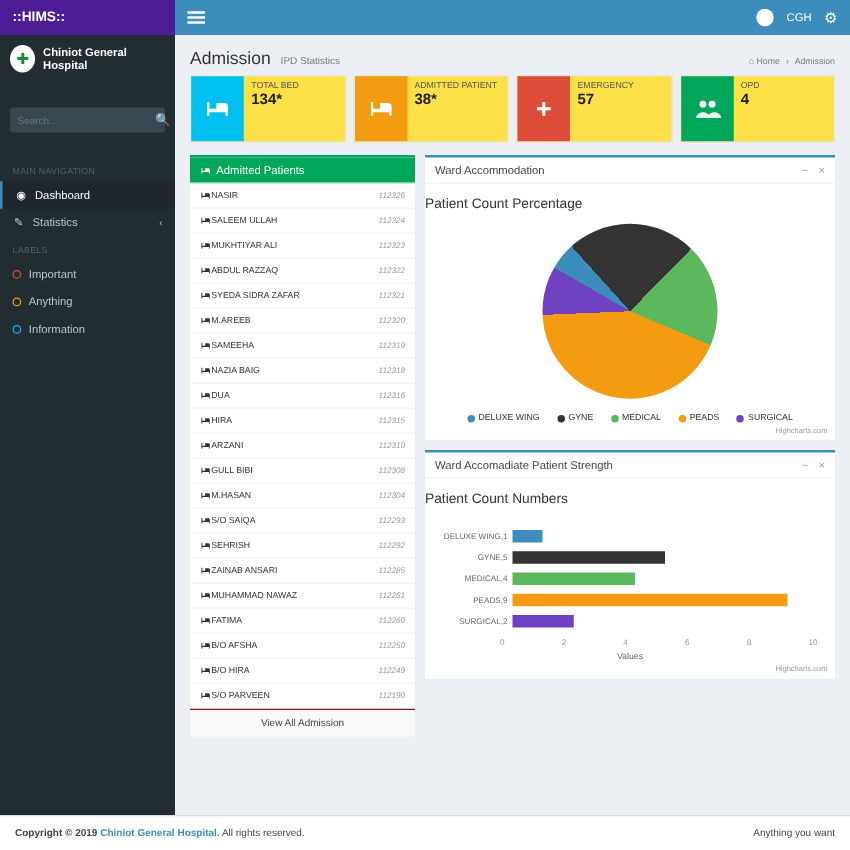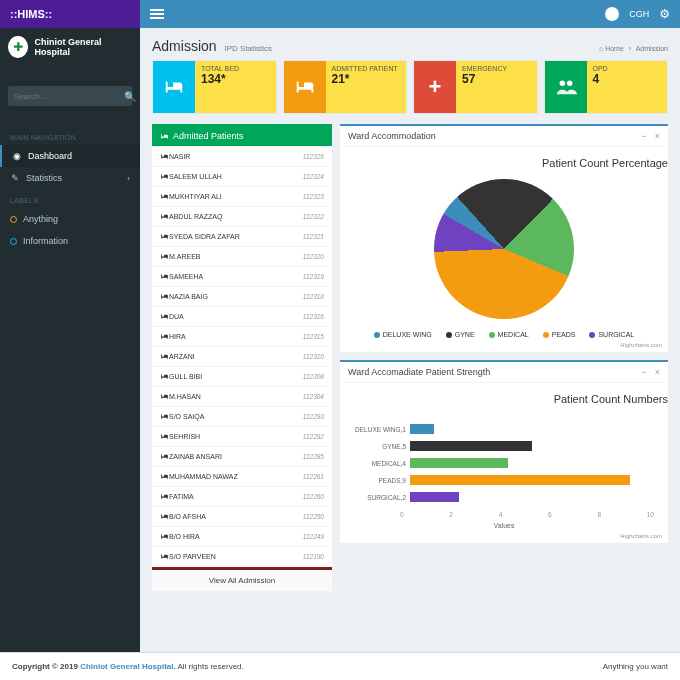--- a/index.html
+++ b/index.html
@@ -44,22 +44,22 @@
 .box{background:#fff;border-top:2px solid #00a65a}
 .box-r{background:#fff;border-top:2px solid #3c8dbc}
 .box-header{display:flex;align-items:center;padding:5px 8px;border-bottom:1px solid #f4f4f4;font-size:9px;color:#444;gap:4px}
 .box-header.green{background:#00a65a;color:#fff}
 .box-tools{margin-left:auto;display:flex;gap:8px;color:#999;font-size:9px}
 .box-tools span{cursor:pointer}
 .plist{max-height:452px;overflow:hidden}
 .prow{display:flex;align-items:center;padding:5px 8px;border-bottom:1px solid #f4f4f4;font-size:7px;color:#555}
 .prow .pname{flex:1;color:#333}
 .prow .pid{color:#999;font-style:italic;font-size:6.5px}
-.box-footer{text-align:center;padding:6px;background:#f9f9f9;border-top:3px solid #7f1d1d;font-size:8px;color:#444;cursor:pointer}
-.chart-title{text-align:right;font-size:11px;color:#333;padding:10px 0 6px}
+.box-footer{text-align:center;padding:6px;background:#f9f9f9;border-top:1px solid #7f1d1d;font-size:8px;color:#444;cursor:pointer}
+.chart-title{text-align:left;font-size:11px;color:#333;padding:10px 0 6px}
 .pie-wrap{display:flex;justify-content:center;padding:4px 0 8px}
 .pie{width:140px;height:140px;border-radius:50%;position:relative}
 .legend{display:flex;flex-wrap:wrap;justify-content:center;gap:6px 14px;padding:4px 10px 2px;font-size:7px;color:#333}
 .legend div{display:flex;align-items:center;gap:3px}
 .legend .d{width:6px;height:6px;border-radius:50%}
 .credits{text-align:right;font-size:6px;color:#999;padding:2px 6px 4px}
 .bars{padding:6px 14px 0}
 .bar-row{display:flex;align-items:center;margin:7px 0;font-size:6.5px;color:#666}
 .bar-row .blbl{width:56px;text-align:right;padding-right:4px}
 .bar-row .btrack{flex:1;height:10px;position:relative}
@@ -106,20 +106,24 @@
       <span class="ico">◉</span>
       <span>Dashboard</span>
     </div>
     <div class="sb-item">
       <span class="ico">✎</span>
       <span>Statistics</span>
       <span class="chev">‹</span>
     </div>
     <div class="sb-header">LABELS</div>
     <div class="sb-item">
+      <span class="lbl-dot" style="border-color:#dd4b39"></span>
+      <span>Important</span>
+    </div>
+    <div class="sb-item">
       <span class="lbl-dot" style="border-color:#f39c12"></span>
       <span>Anything</span>
     </div>
     <div class="sb-item">
       <span class="lbl-dot" style="border-color:#00c0ef"></span>
       <span>Information</span>
     </div>
   </div>
 
   <div class="content">
@@ -146,21 +150,21 @@
           </div>
       </div>
       <div class="stat">
         <div class="sicon" style="background:#f39c12">
             <svg class="bed-icon" viewBox="0 0 24 24">
               <path d="M3 6v12h2v-3h14v3h2V10a3 3 0 0 0-3-3h-7v5H5V6H3z"></path>
             </svg>
           </div>
         <div class="sbody">
             <div class="slabel">ADMITTED PATIENT</div>
-            <div class="sval">21*</div>
+            <div class="sval">38*</div>
           </div>
       </div>
       <div class="stat">
         <div class="sicon" style="background:#dd4b39;font-weight:bold;font-size:22px">+</div>
         <div class="sbody">
             <div class="slabel">EMERGENCY</div>
             <div class="sval">57</div>
           </div>
       </div>
       <div class="stat">

